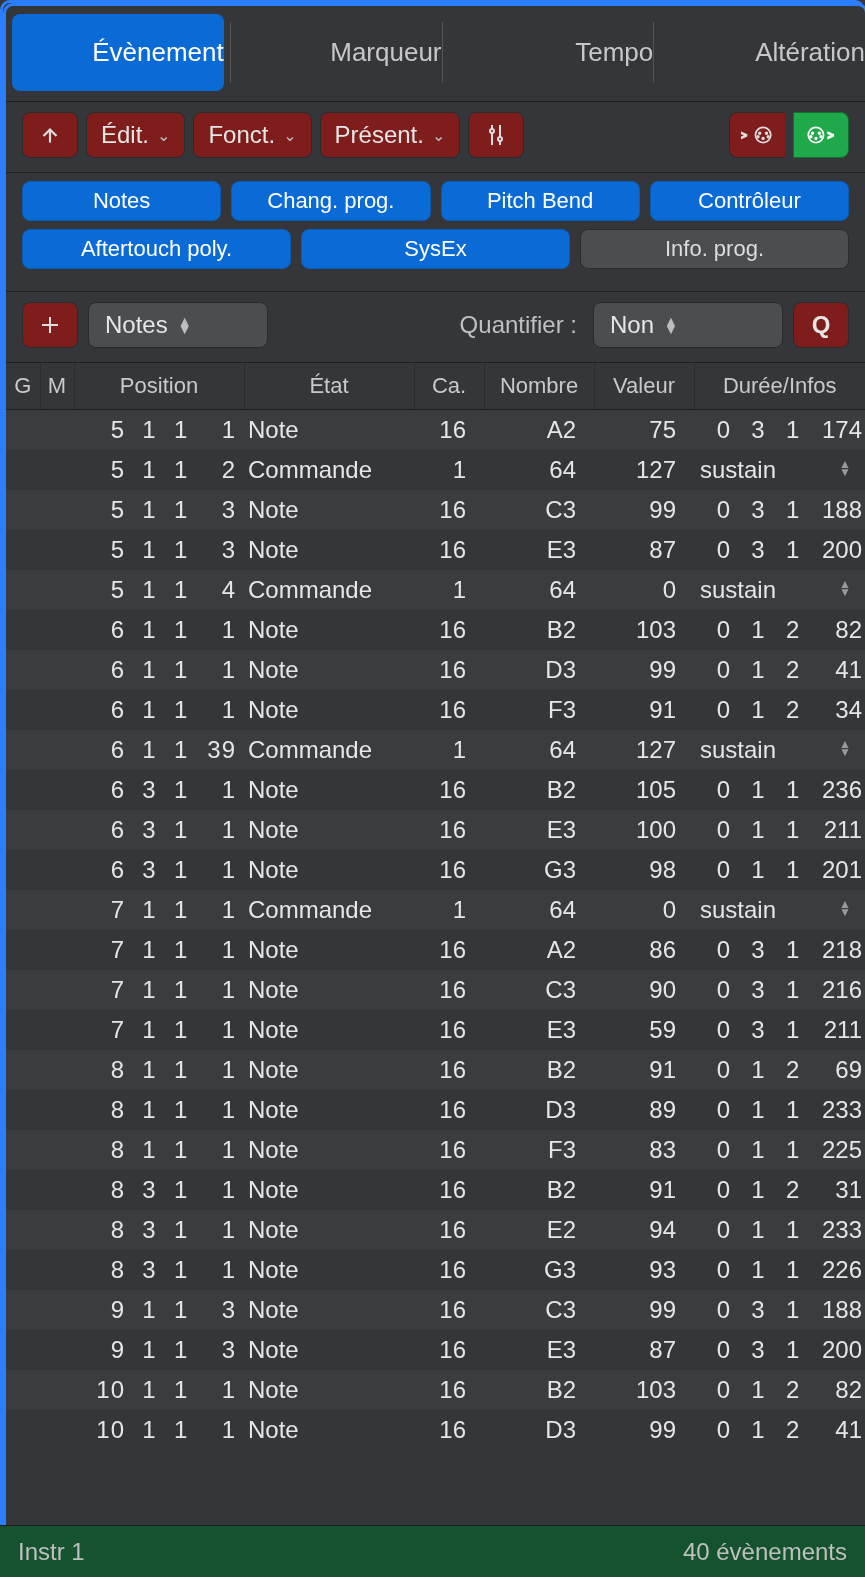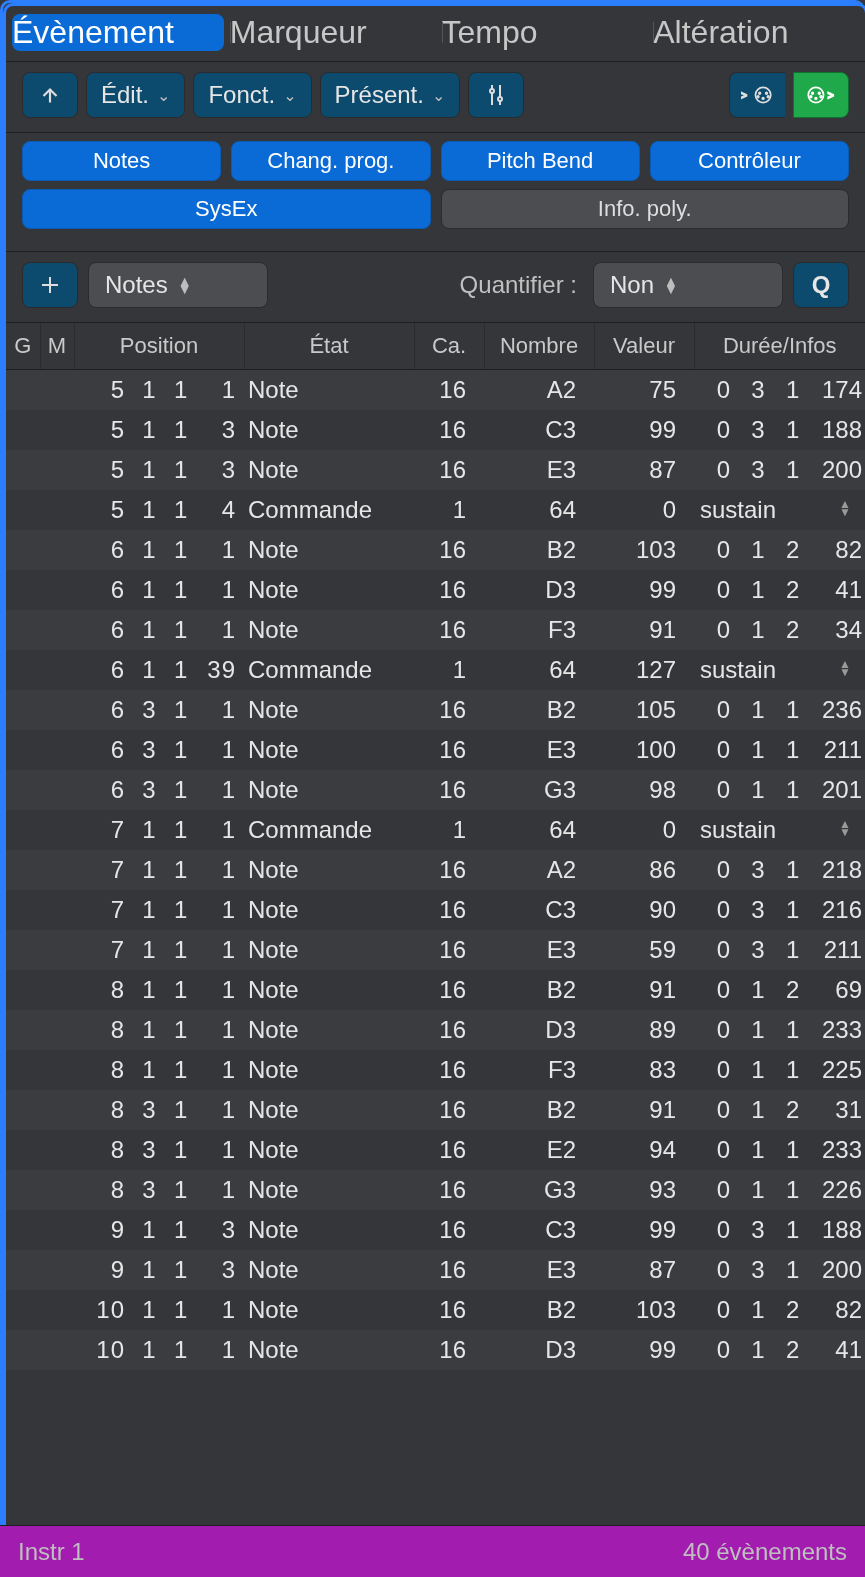--- a/index.html
+++ b/index.html
@@ -14,24 +14,24 @@
   }
   
   .tabbar {
     display: flex;
     align-items: center;
     padding: 8px 0 10px 0;
     border-bottom: 1px solid #1e1f21;
   }
   .tabbar .tab {
     flex: 1;
-    text-align: left;
-    font-size: 32px;
+    text-align: right;
+    font-size: 26px;
     color: #c7c7c7;
-    padding: 0 0;
+    padding: 23px 0;
     position: relative;
   }
   .tabbar .tab.active {
     background: #0a6bd6;
     color: #fff;
     border-radius: 8px;
     margin: 0 6px;
   }
   .tabbar .tab + .tab::before {
     content: "";
@@ -45,21 +45,21 @@
   
   .toolbar {
     display: flex;
     align-items: center;
     gap: 8px;
     padding: 10px 16px 14px 16px;
     font-size: 24px;
     border-bottom: 1px solid #1e1f21;
   }
   .btn {
-    background: #0c4a6e;
+    background: #7f1d1d;
     border: 1px solid #2a2b2d;
     border-radius: 8px;
     color: #e6e6e6;
     padding: 6px 14px;
     display: inline-flex;
     align-items: center;
     gap: 8px;
     height: 46px;
   }
   .btn .chev { font-size: 16px; color: #bdbdbd; }
@@ -162,21 +162,21 @@
   td.dur .d1{display:inline-block;width:28px;text-align:right;}
   td.dur .d2{display:inline-block;width:28px;text-align:right;}
   td.dur .d3{display:inline-block;width:28px;text-align:right;}
   td.dur .d4{display:inline-block;width:56px;text-align:right;}
 
   
   .statusbar {
     position:absolute;
     left:0; right:0; bottom:0;
     height:52px;
-    background:#a21caf;
+    background:#14532d;
     border-top:1px solid #1e1f21;
     display:flex;
     align-items:center;
     justify-content:space-between;
     padding: 0 18px;
     font-size:24px;
     color:#bfbfbf;
   }
 
   
@@ -244,22 +244,23 @@
 </div>
 
 <div class="filters">
   <div class="row">
     <div class="pill">Notes</div>
     <div class="pill">Chang. prog.</div>
     <div class="pill">Pitch Bend</div>
     <div class="pill">Contrôleur</div>
   </div>
   <div class="row">
+    <div class="pill">Aftertouch poly.</div>
     <div class="pill">SysEx</div>
-    <div class="pill off">Info. poly.</div>
+    <div class="pill off">Info. prog.</div>
   </div>
 </div>
 
 <div class="addrow">
   <div class="btn icon">
     <svg width="24" height="24" viewBox="0 0 24 24" stroke="#ddd" stroke-width="2">
         <path d="M12 4v16M4 12h16"></path>
       </svg>
   </div>
   <div class="select" style="min-width:180px;">
@@ -311,20 +312,33 @@
           <td class="pos"><span class="p1">5</span> <span class="p2">1</span> <span class="p3">1</span> <span class="p4">1</span></td>
           <td class="etat">Note</td>
           <td class="ca">16</td>
           <td class="num">A2</td>
           <td class="val">75</td>
           <td class="dur"><span class="d1">0</span> <span class="d2">3</span> <span class="d3">1</span> <span class="d4">174</span></td>
         </tr>
         <tr>
           <td></td>
           <td></td>
+          <td class="pos"><span class="p1">5</span> <span class="p2">1</span> <span class="p3">1</span> <span class="p4">2</span></td>
+          <td class="etat">Commande</td>
+          <td class="ca">1</td>
+          <td class="num">64</td>
+          <td class="val">127</td>
+          <td class="dur sustain">sustain<span class="updown">
+              <span>▲</span>
+              <span>▼</span>
+            </span></td>
+        </tr>
+        <tr>
+          <td></td>
+          <td></td>
           <td class="pos"><span class="p1">5</span> <span class="p2">1</span> <span class="p3">1</span> <span class="p4">3</span></td>
           <td class="etat">Note</td>
           <td class="ca">16</td>
           <td class="num">C3</td>
           <td class="val">99</td>
           <td class="dur"><span class="d1">0</span> <span class="d2">3</span> <span class="d3">1</span> <span class="d4">188</span></td>
         </tr>
         <tr>
           <td></td>
           <td></td>

